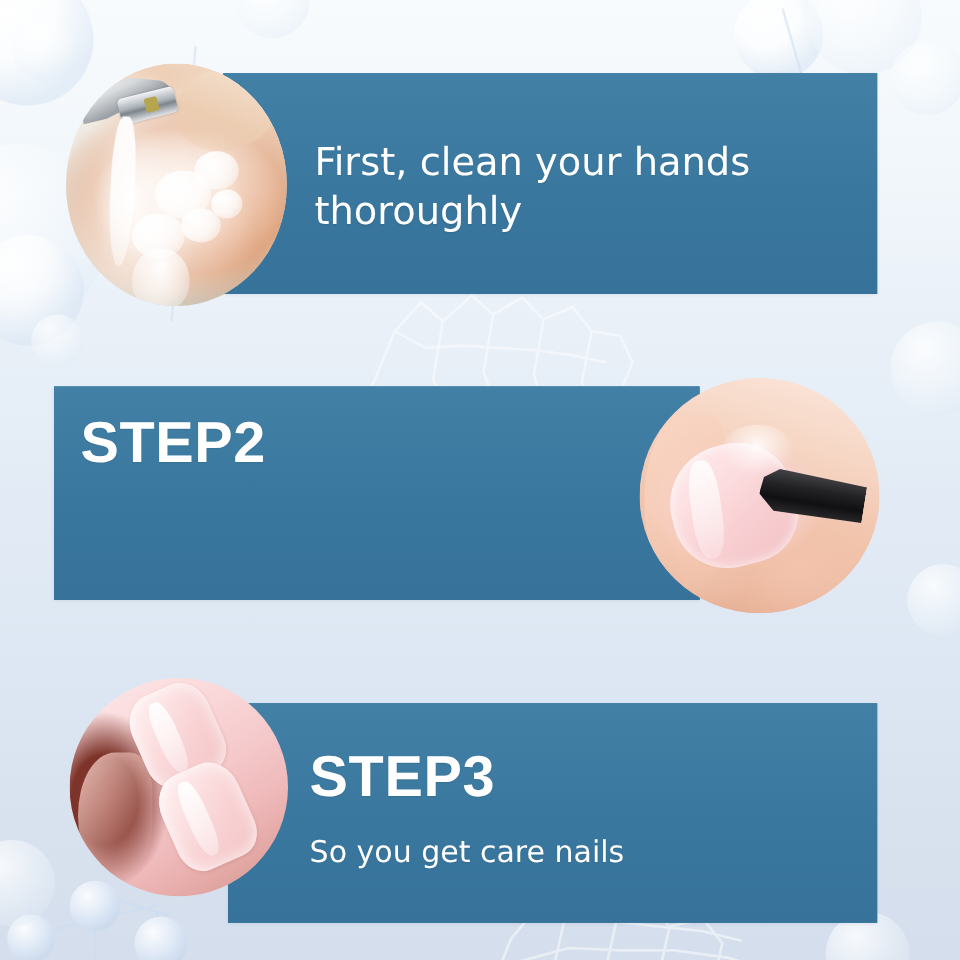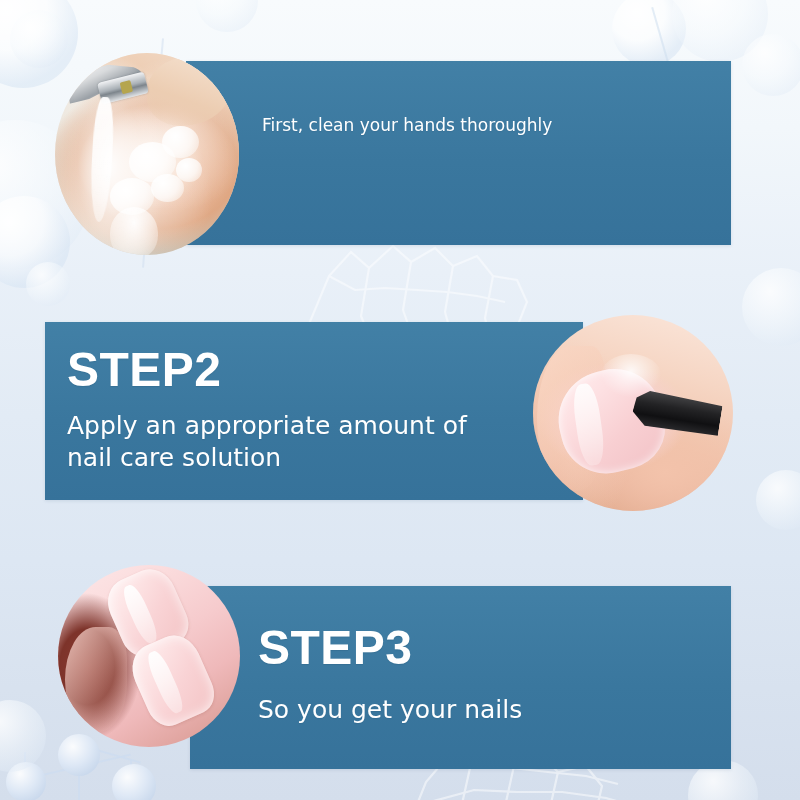--- a/index.html
+++ b/index.html
@@ -282,21 +282,21 @@
     <div class="mol-dot" style="left:58px; top:734px; width:42px; height:42px;"></div>
     <div class="mol-dot" style="left:112px; top:764px; width:44px; height:44px;"></div>
     <div class="bubble soft" style="left:-26px; top:700px; width:72px; height:72px;"></div>
 
     <div class="bubble soft" style="left:688px; top:760px; width:70px; height:70px;"></div>
   </div>
 
   <div class="step" style="left:0; top:0; width:800px; height:300px;">
     <div class="banner" style="left:186px; top:61px; width:545px; height:184px;">
       <div class="banner-text" style="left:76px; top:32px; right:14px;">
-        <div class="step-desc" style="margin-top:22px; font-size:17px;">
+        <div class="step-desc" style="margin-top:22px; font-size:32px;">
           <div>First, clean your hands thoroughly</div>
         </div>
       </div>
     </div>
 
     <div class="photo" id="photo1">
       <div class="inner">
         <div class="wrist"></div>
         <div class="faucet"></div>
         <div class="watch"></div>
@@ -308,43 +308,39 @@
         <div class="foam" style="left:66%; top:52%; width:14%; height:12%;"></div>
         <div class="drip"></div>
       </div>
     </div>
   </div>
 
   <div class="step" style="left:0; top:0; width:704px; height:800px;">
     <div class="banner" style="left:45px; top:322px; width:538px; height:178px;">
       <div class="banner-text" style="left:22px; top:24px; right:14px;">
         <div class="step-title" style="font-size:48px;">STEP2</div>
-        <div class="step-desc" style="margin-top:16px; font-size:25px;">
-          <div>Apply an appropriate amount of</div>
-          <div>nail care solution</div>
-        </div>
       </div>
     </div>
 
     <div class="photo" id="photo2">
       <div class="inner">
         <div class="finger-edge"></div>
         <div class="nail"></div>
         <div class="gloss"></div>
         <div class="brush"></div>
       </div>
     </div>
   </div>
 
   <div class="step" style="left:0; top:0; width:800px; height:800px;">
     <div class="banner" style="left:190px; top:562px; width:541px; height:183px;margin-top:24px;">
       <div class="banner-text" style="left:68px; top:38px; right:14px;">
         <div class="step-title" style="font-size:48px;">STEP3</div>
         <div class="step-desc" style="margin-top:22px; font-size:25px;">
-          <div>So you get your nails</div>
+          <div>So you get care nails</div>
         </div>
       </div>
     </div>
 
     <div class="photo" id="photo3">
       <div class="inner">
         <div class="knuckle"></div>
         <div class="nailA"></div>
         <div class="nailB"></div>
       </div>

